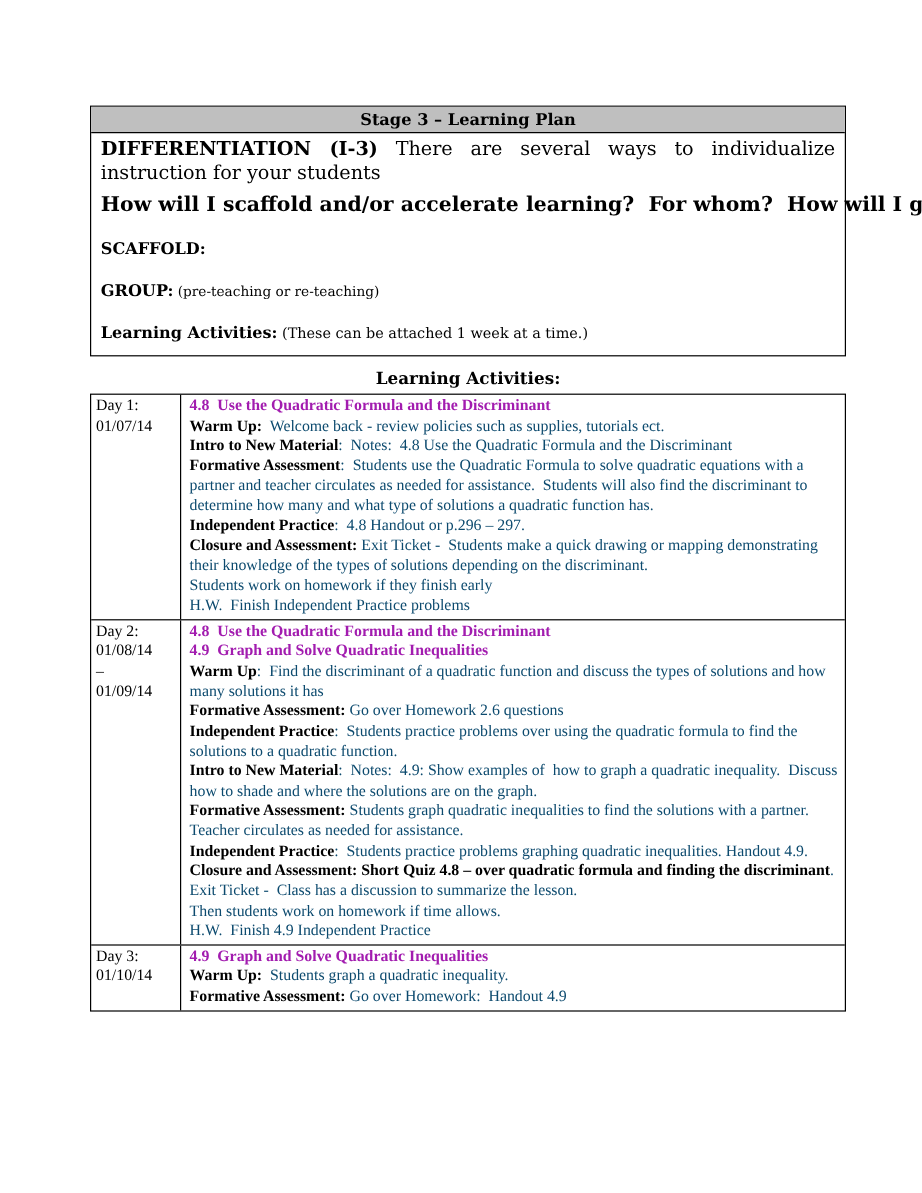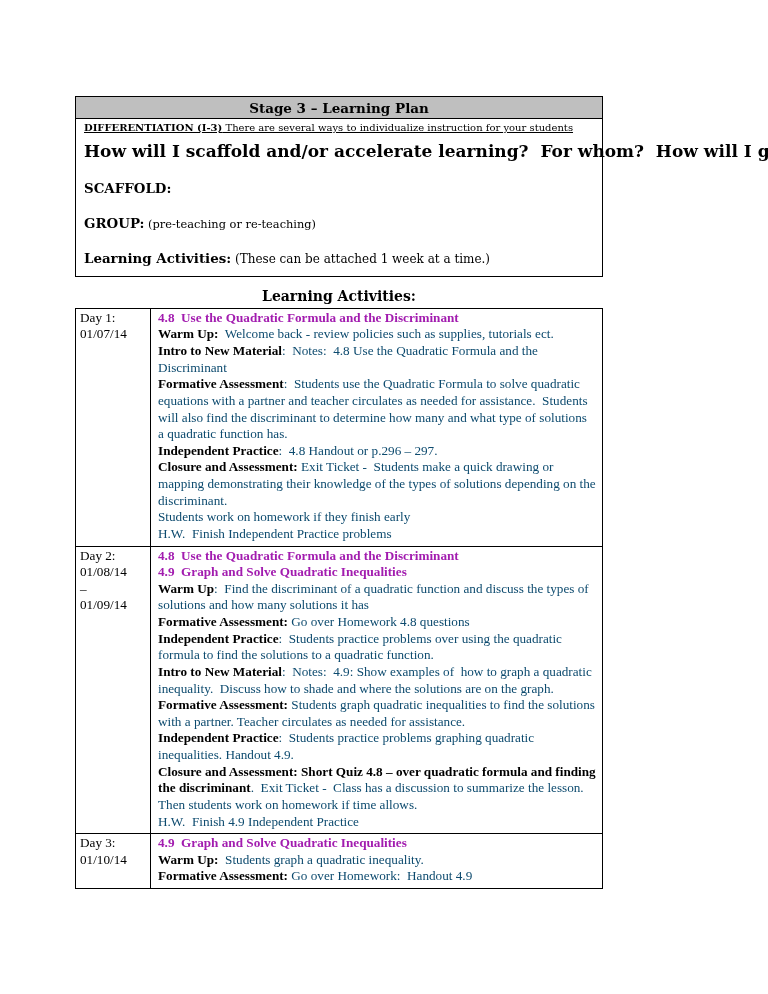--- a/index.html
+++ b/index.html
@@ -2,31 +2,31 @@
 <html><head>
 <meta charset="utf-8">
 <style>
   * { margin:0; padding:0; box-sizing:border-box; }
   html,body { background:#ffffff; }
   body {
     width:768px; height:994px; position:relative;
     font-family:"Liberation Serif", serif; color:#000;
     overflow:hidden;
   }
-  .doc { position:absolute; left:75px; top:96px; width:528px; }
+  .doc { position:absolute; left:75px; top:88px; width:630px; }
 
   
   .stage-table { border:1px solid #000; }
   .stage-header {
     background:#bfbfbf; border-bottom:1px solid #000;
     text-align:center; font-family:"DejaVu Serif", serif;
     font-weight:bold; font-size:13.5px; padding:3px 0 2px 0;
   }
   .stage-body { padding:3px 8px 10px 8px; font-family:"DejaVu Serif", serif; }
-  .diff { font-size:10px; text-align:justify; line-height:1.28;text-decoration:underline; }
+  .diff { font-size:16px; text-align:justify; line-height:1.28; }
   .q { font-size:17px; font-weight:bold; margin-top:6px; white-space:pre; }
   .label { font-size:13.4px; font-weight:bold; }
   .spaced { margin-top:19px; }
   .small-note { font-weight:normal; font-size:11.4px; }
   .learn-rest { font-weight:normal; font-size:12px;margin-top:16px; }
 
   
   .activities-heading {
     text-align:center; font-family:"DejaVu Serif", serif;
     font-weight:bold; font-size:14px; margin:11px 0 4px 0;
@@ -89,21 +89,21 @@
       <div class="day-cell">
           <div>Day 2:</div>
           <div>01/08/14</div>
           <div>–</div>
           <div>01/09/14</div>
         </div>
       <div class="content-cell">
           <div class="para"><span class="run-green">4.8  Use the Quadratic Formula and the Discriminant</span></div>
           <div class="para"><span class="run-green">4.9  Graph and Solve Quadratic Inequalities</span></div>
           <div class="para"><span class="run-b">Warm Up</span><span class="run-r">:  Find the discriminant of a quadratic function and discuss the types of solutions and how many solutions it has</span></div>
-          <div class="para"><span class="run-b">Formative Assessment:</span><span class="run-r"> Go over Homework 4.8 questions</span></div>
+          <div class="para"><span class="run-b">Formative Assessment:</span><span class="run-r"> Go over Homework 2.6 questions</span></div>
           <div class="para"><span class="run-b">Independent Practice</span><span class="run-r">:  Students practice problems over using the quadratic formula to find the solutions to a quadratic function.</span></div>
           <div class="para"><span class="run-b">Intro to New Material</span><span class="run-r">:  Notes:  4.9: Show examples of  how to graph a quadratic inequality.  Discuss how to shade and where the solutions are on the graph.</span></div>
           <div class="para"><span class="run-b">Formative Assessment:</span><span class="run-r"> Students graph quadratic inequalities to find the solutions with a partner. Teacher circulates as needed for assistance.</span></div>
           <div class="para"><span class="run-b">Independent Practice</span><span class="run-r">:  Students practice problems graphing quadratic inequalities. Handout 4.9.</span></div>
           <div class="para"><span class="run-b">Closure and Assessment: </span><span class="run-blue">Short Quiz 4.8 – over quadratic formula and finding the discriminant</span><span class="run-r">.  Exit Ticket -  Class has a discussion to summarize the lesson.</span></div>
           <div class="para"><span class="run-r">Then students work on homework if time allows.</span></div>
           <div class="para"><span class="run-r">H.W.  Finish 4.9 Independent Practice</span></div>
         </div>
     </div>
     <div class="activity-row">

